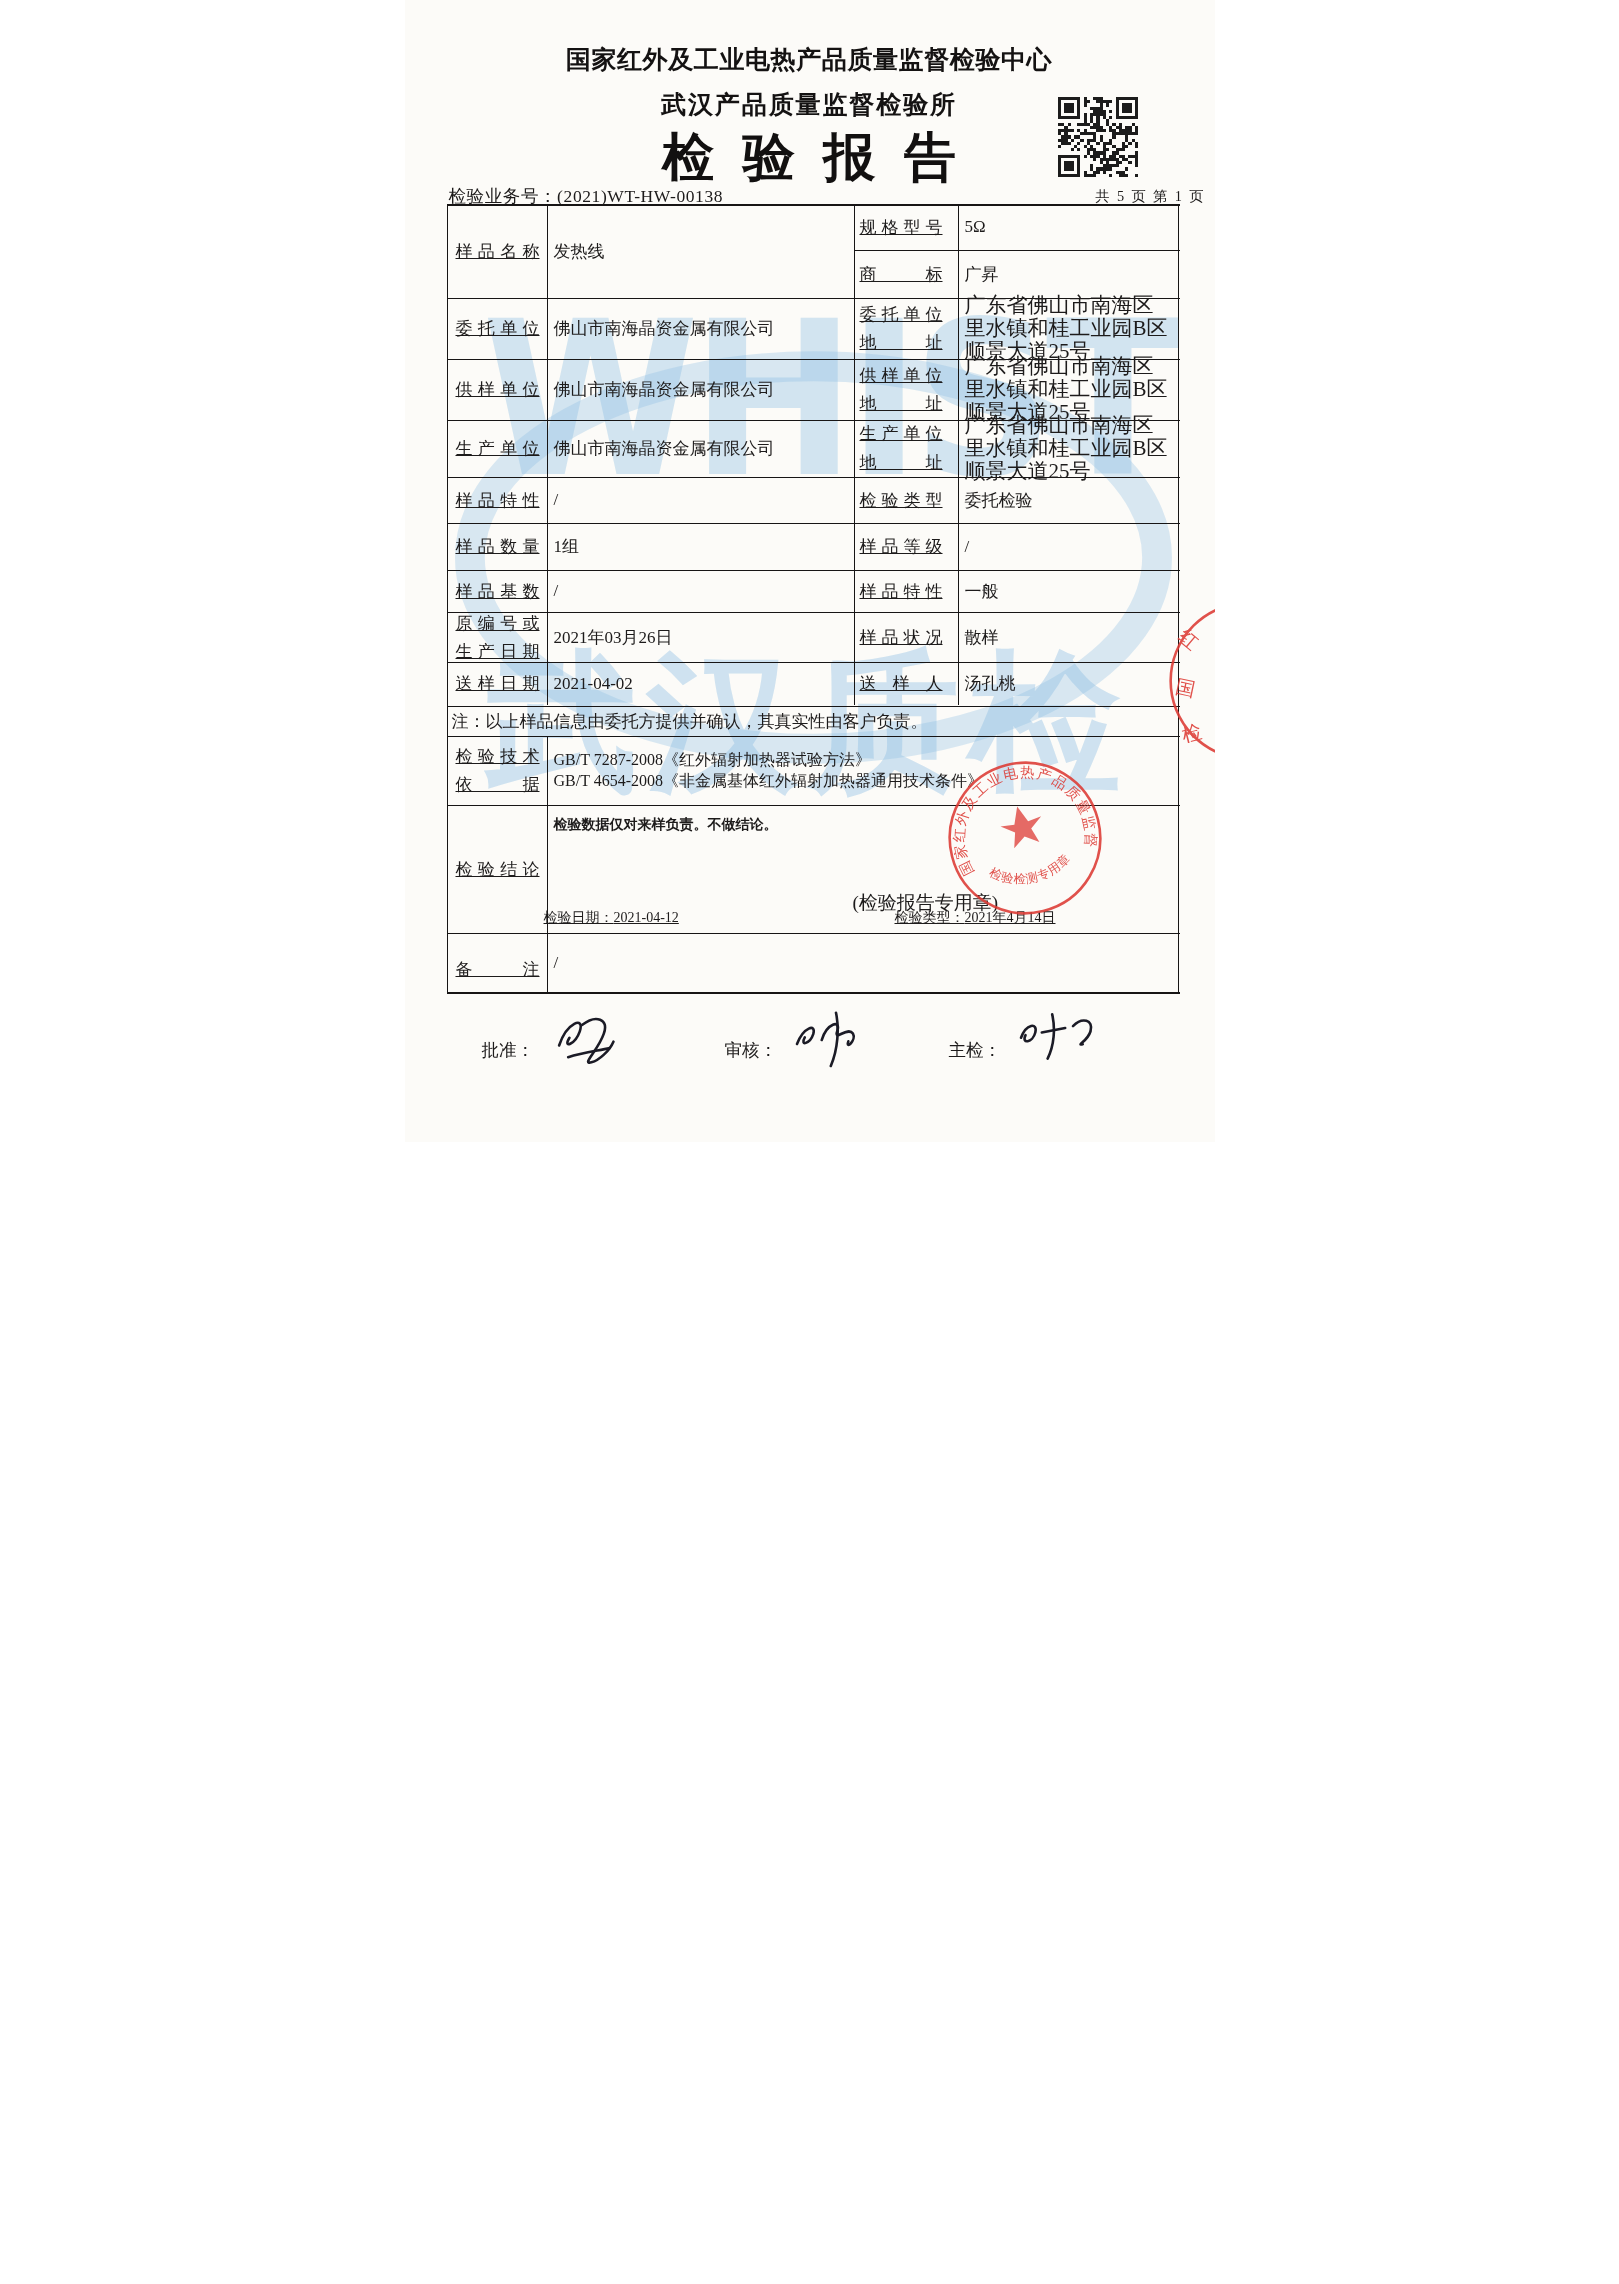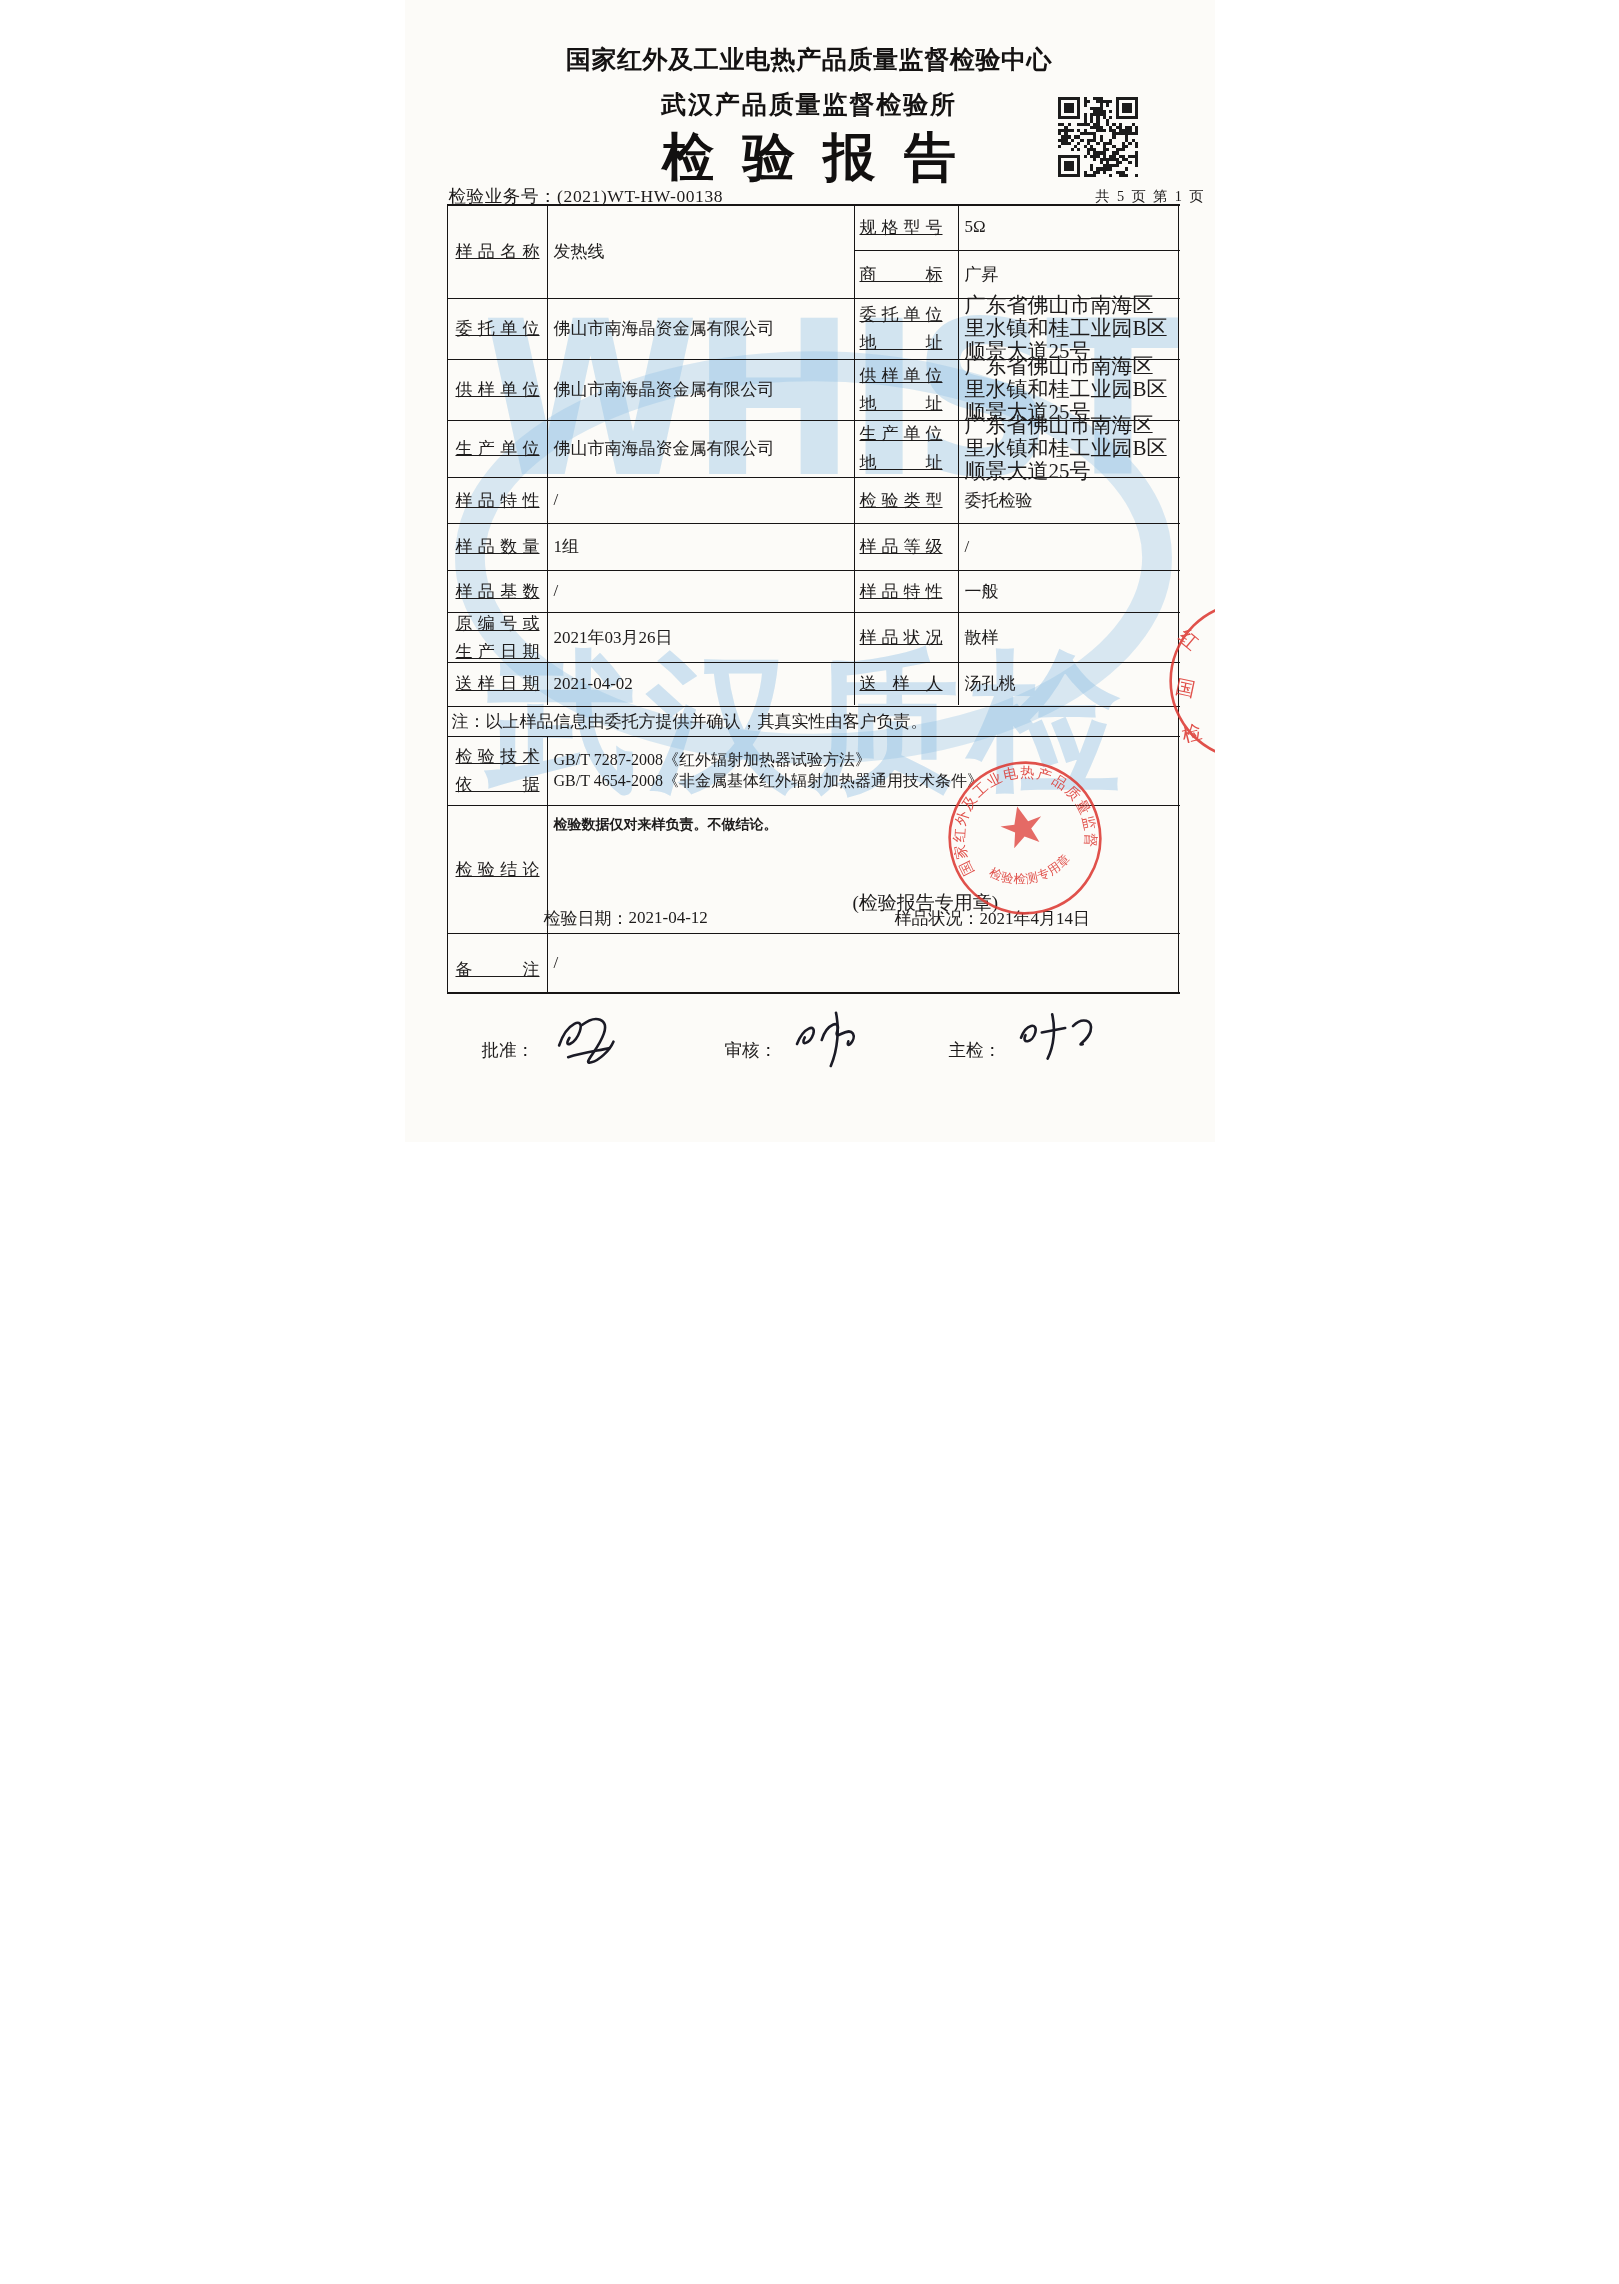--- a/index.html
+++ b/index.html
@@ -24,21 +24,21 @@
   .pageinfo{position:absolute;left:613px;top:187px;width:188px;text-align:right;z-index:3;font-size:14.3px;letter-spacing:1.9px;}
   .qr{position:absolute;left:653px;top:97px;z-index:3;}
   
   .hl,.vl{position:absolute;background:#171515;z-index:2;}
   .hl{height:1.3px;} .vl{width:1.3px;}
   
   .cell{position:absolute;z-index:3;display:flex;align-items:center;font-size:17px;}
   .lbl{text-align:justify;text-align-last:justify;display:block;text-decoration:underline;}
   .two{flex-direction:column;justify-content:center;gap:5.2px;align-items:stretch;}
   .addr{font-size:21px;line-height:23px;display:block;}
-  .small{font-size:17px;}
+  .small{font-size:14px;text-decoration:underline;}
   .sig-label{position:absolute;z-index:3;font-size:17.5px;}
   .sig{position:absolute;z-index:3;}
   .stamp{position:absolute;z-index:6;opacity:.88;}
   .sealnote{position:absolute;z-index:4;font-size:19px;}
 </style>
 </head>
 <body>
 
 <div class="page">
 
@@ -409,21 +409,21 @@
   <div class="cell" style="left:51px;top:805px;width:84px;height:128px">
       <span class="lbl" style="width:84px">检验结论</span>
     </div>
   <div style="position:absolute;left:149px;top:816px;z-index:3;font-size:14px;font-weight:600">检验数据仅对来样负责。不做结论。</div>
   <div class="sealnote" style="left:448px;top:890px">(检验报告专用章)</div>
   <div class="cell small" style="left:139px;top:907px;width:259px;height:22px">
       <span>检验日期：</span>
       <span>2021-04-12</span>
     </div>
   <div class="cell small" style="left:490px;top:907px;width:272px;height:22px">
-      <span>样品状况：</span>
+      <span>检验类型：</span>
       <span>2021年4月14日</span>
     </div>
 
   <div class="cell" style="left:51px;top:939px;width:84px;height:60px">
       <span class="lbl" style="width:84px">备注</span>
     </div>
   <div class="cell" style="left:149px;top:933px;width:285px;height:60px">/</div>
 
   <div class="sig-label" style="left:77px;top:1038px">批准：</div>
   <svg class="sig" style="left:136px;top:1002px" width="97" height="78" viewBox="0 0 150 110">

